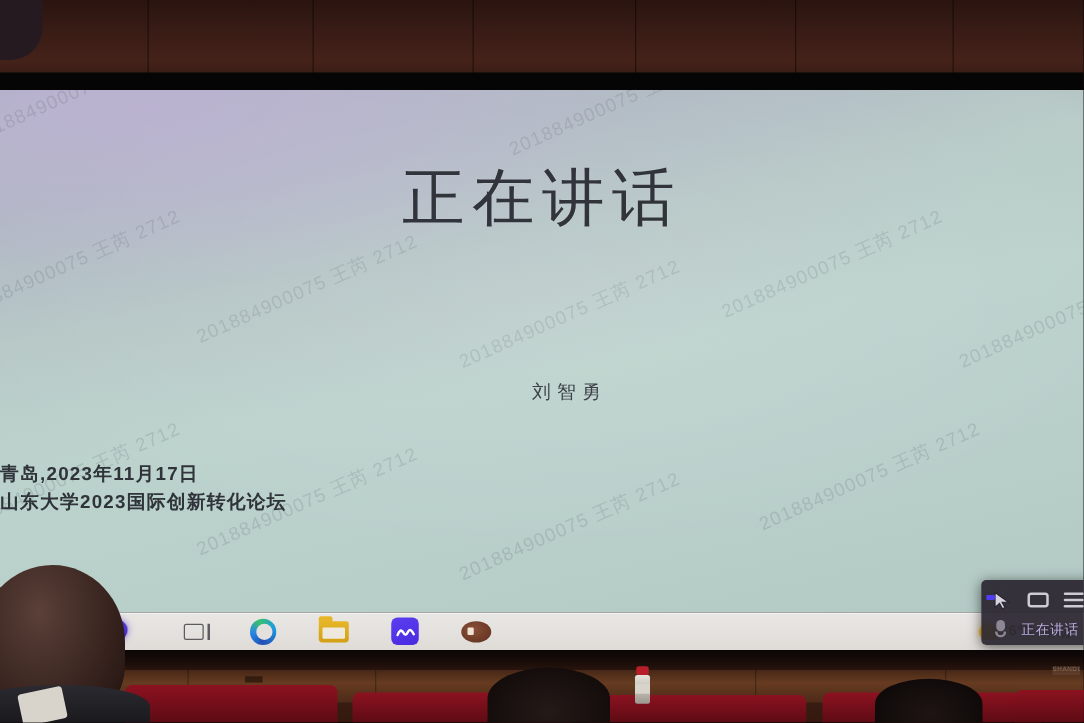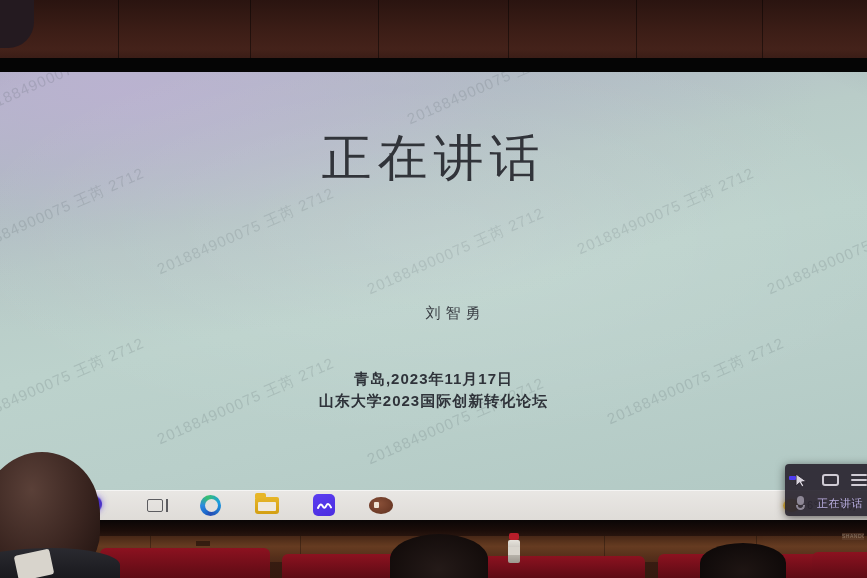--- a/index.html
+++ b/index.html
@@ -78,25 +78,25 @@
   .author {
     position:absolute; top:232px; left:0; width:100%;
     text-align:center; font-size:15px; letter-spacing:5px; color:#3c4046;padding-left:44px;
   }
   .affil {
     position:absolute; top:256px; left:0; width:100%;
     text-align:center; font-size:15px; letter-spacing:4px; color:#3c4046;
   }
   .venue1 {
     position:absolute; top:298px; left:0; width:100%;
-    text-align:center; font-size:15px; letter-spacing:1px; color:#2f333a; font-weight:600;
+    font-size:15px; letter-spacing:1px; color:#2f333a; font-weight:600;
   }
   .venue2 {
     position:absolute; top:320px; left:0; width:100%;
-    text-align:center; font-size:15px; letter-spacing:1px; color:#2f333a; font-weight:600;
+    text-align:left; font-size:15px; letter-spacing:1px; color:#2f333a; font-weight:600;
   }
 
   
   .taskbar {
     position:absolute; left:0; top:490px; width:867px; height:30px;
     background:linear-gradient(180deg,#e9e7e4 0%,#dfdcd8 100%);
     display:flex; align-items:center;
     box-shadow:inset 0 1px 0 rgba(255,255,255,.6);
   }
   .tb-left-pad { width:62px; height:100%; background:rgba(240,238,236,.55); }

